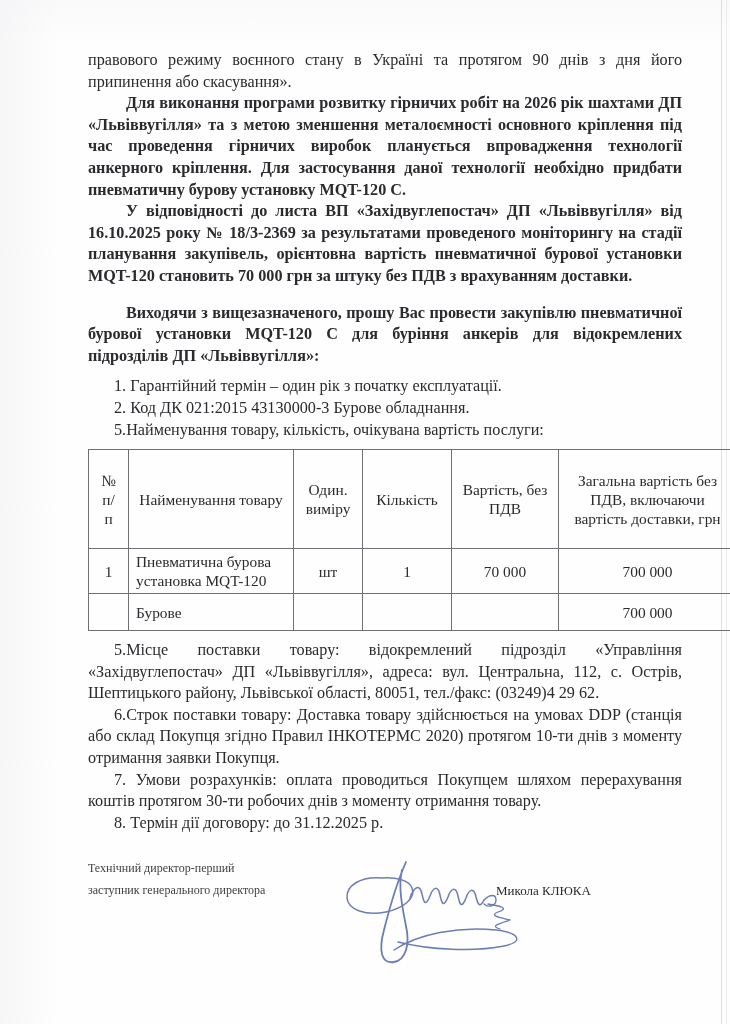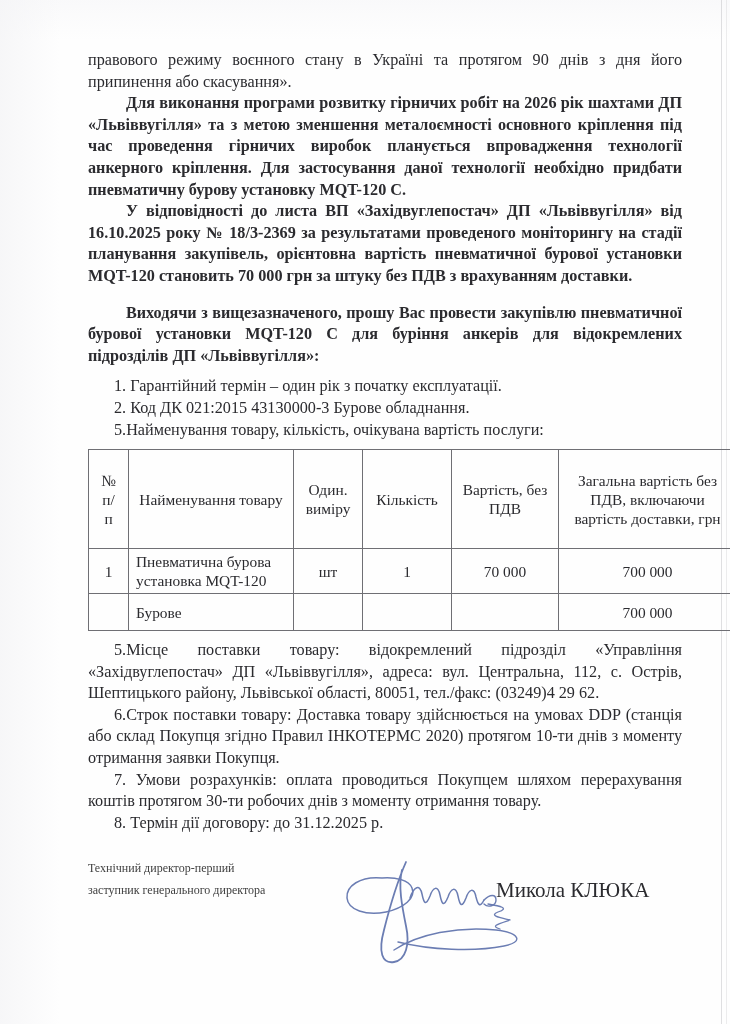--- a/index.html
+++ b/index.html
@@ -113,21 +113,21 @@
   .sig-title {
     font-size: 12px;
     line-height: 21.6px;
     color: #404040;
     white-space: pre-line;
   }
   .sig-name {
     position: absolute;
     left: 408px;
     top: 21.6px;
-    font-size: 21px;
+    font-size: 13px;
     line-height: 21.6px;
     color: #2b2b2f;
     white-space: nowrap;
   }
   .sig-ink {
     position: absolute;
     left: 250px;
     top: -8px;
     width: 230px;
     height: 120px;

